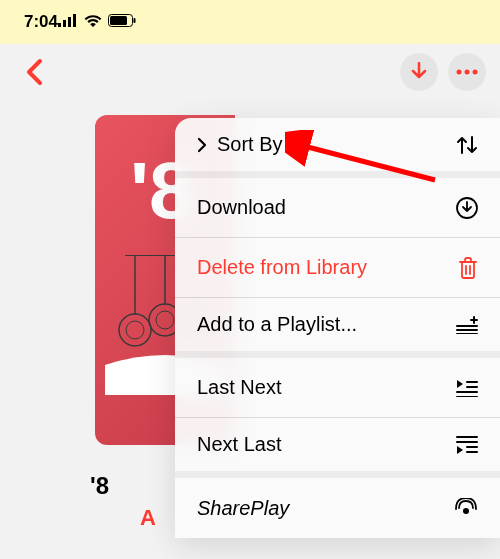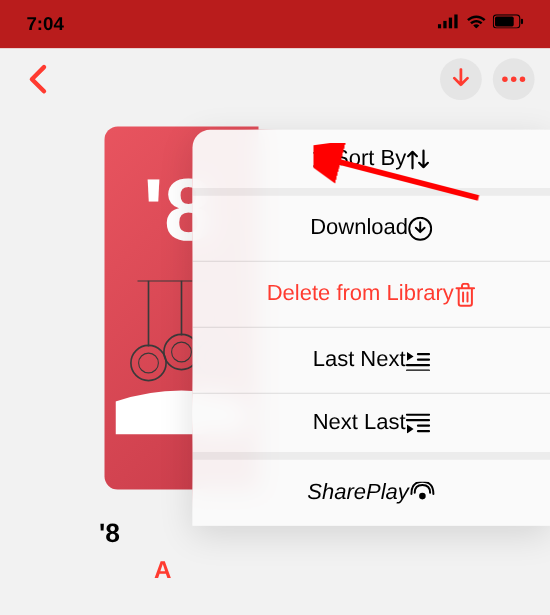--- a/index.html
+++ b/index.html
@@ -12,24 +12,23 @@
       width: 500px;
       height: 559px;
       background: #f2f2f2;
       font-family: -apple-system, BlinkMacSystemFont, 'Segoe UI', Helvetica, Arial, sans-serif;
       position: relative;
       overflow: hidden;
     }
     .status-bar {
       height: 44px;
       display: flex;
-      justify-content: space-between;
       align-items: center;
       padding: 0 24px;
-      background: #b91c1c;
+      background: #fef9c3;
     }
     .status-time {
       font-size: 17px;
       font-weight: 600;
       color: #000;
     }
     .status-right {
       display: flex;
       align-items: center;
       gap: 6px;
@@ -117,21 +116,21 @@
       background: rgba(250,250,250,0.95);
       backdrop-filter: blur(10px);
       border-radius: 16px 0 0 0;
       overflow: hidden;
       box-shadow: 0 8px 32px rgba(0,0,0,0.12);
     }
     .menu-item {
       height: 60px;
       display: flex;
       align-items: center;
-      justify-content: center;
+      justify-content: space-between;
       padding: 0 22px;
       cursor: pointer;
       border-bottom: 0.5px solid rgba(0,0,0,0.12);
     }
     .menu-item.section-break {
       border-bottom: 7px solid rgba(0,0,0,0.06);
     }
     .menu-item.last {
       border-bottom: none;
       font-style: italic;
@@ -264,20 +263,31 @@
 
   <div class="menu-item">
     <span class="menu-label destructive">Delete from Library</span>
     <span class="menu-icon">
       <svg width="20" height="22" viewBox="0 0 20 22">
           <path d="M2 5 L18 5 M7 5 L7 3 Q7 1 9 1 L11 1 Q13 1 13 3 L13 5 M4 5 L4 19 Q4 21 6 21 L14 21 Q16 21 16 19 L16 5 M8 9 L8 17 M12 9 L12 17" stroke="#ff3b30" stroke-width="1.8" fill="none" stroke-linecap="round" stroke-linejoin="round"></path>
         </svg>
     </span>
   </div>
 
+  <div class="menu-item section-break">
+    <span class="menu-label">Add to a Playlist...</span>
+    <span class="menu-icon">
+      <svg width="22" height="18" viewBox="0 0 22 18">
+          <path d="M18 1 L18 7 M15 4 L21 4" stroke="#000" stroke-width="2" stroke-linecap="round"></path>
+          <line x1="1" y1="10" x2="21" y2="10" stroke="#000" stroke-width="2" stroke-linecap="round"></line>
+          <line x1="1" y1="14" x2="21" y2="14" stroke="#000" stroke-width="2" stroke-linecap="round"></line>
+          <line x1="1" y1="18" x2="21" y2="18" stroke="#000" stroke-width="2" stroke-linecap="round"></line>
+        </svg>
+    </span>
+  </div>
 
   <div class="menu-item">
     <span class="menu-label">Last Next</span>
     <span class="menu-icon">
       <svg width="22" height="18" viewBox="0 0 22 18">
           <path d="M1 1 L7 5 L1 9 Z" fill="#000"></path>
           <line x1="11" y1="3" x2="21" y2="3" stroke="#000" stroke-width="2" stroke-linecap="round"></line>
           <line x1="11" y1="8" x2="21" y2="8" stroke="#000" stroke-width="2" stroke-linecap="round"></line>
           <line x1="1" y1="13" x2="21" y2="13" stroke="#000" stroke-width="2" stroke-linecap="round"></line>
           <line x1="1" y1="18" x2="21" y2="18" stroke="#000" stroke-width="2" stroke-linecap="round"></line>

